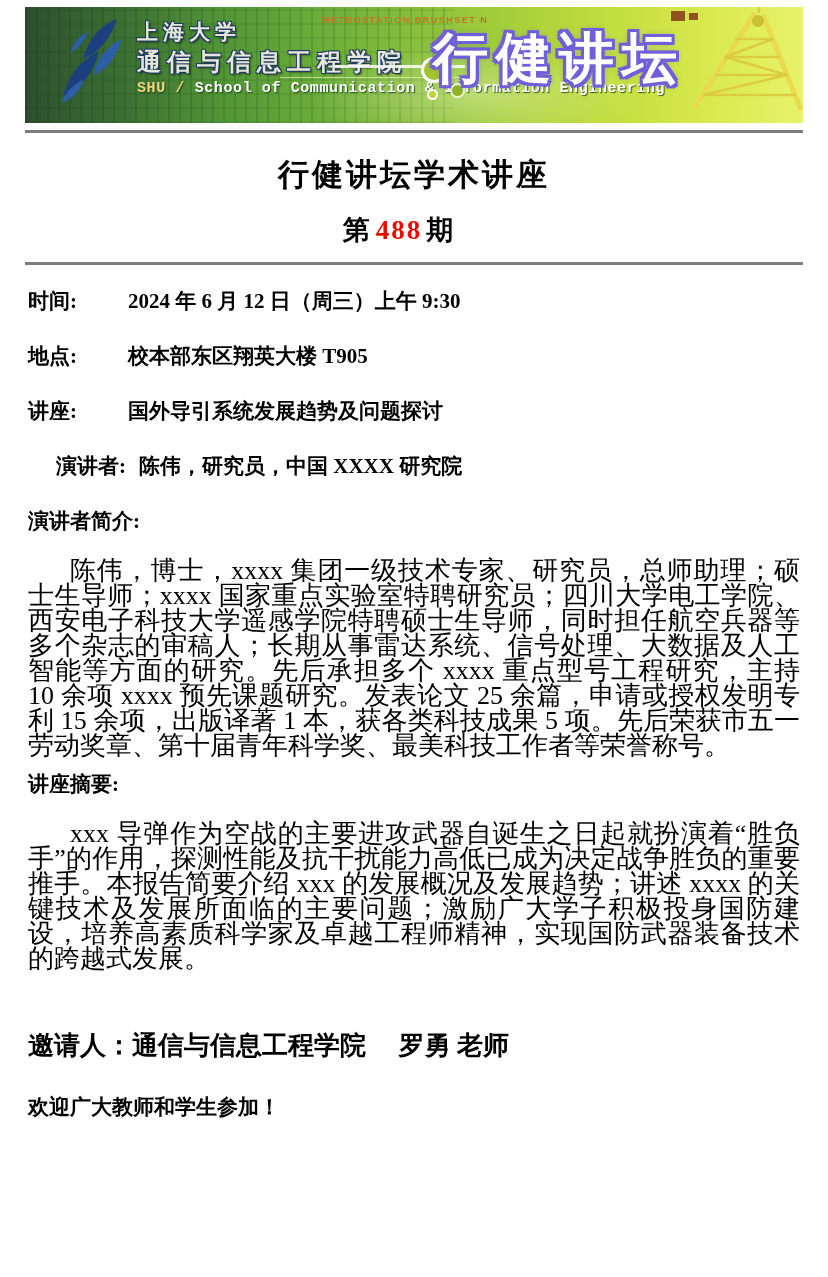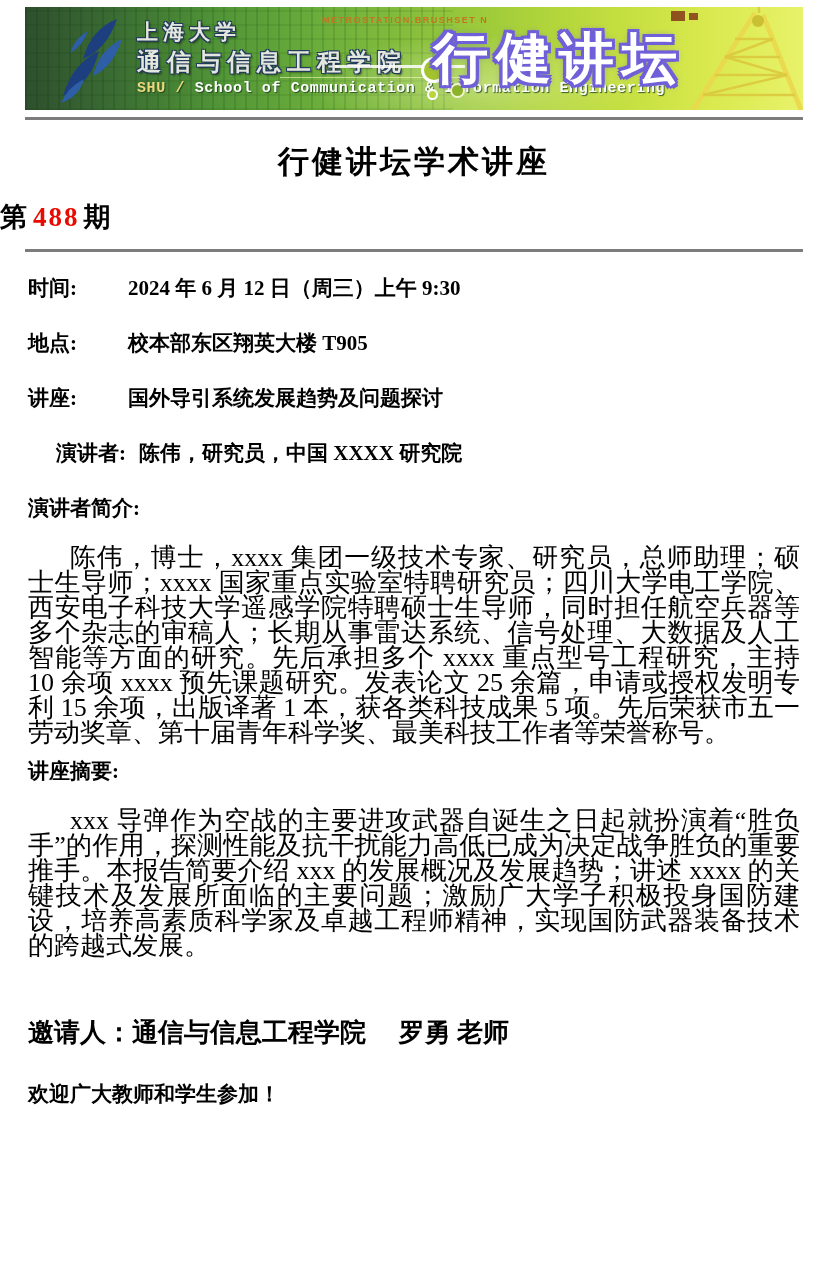--- a/index.html
+++ b/index.html
@@ -11,21 +11,21 @@
     background: #ffffff;
     font-family: "Liberation Serif", "DejaVu Serif", serif;
     color: #000000;
     overflow: hidden;
   }
 
   
   .banner-wrap { padding: 7px 25px 0 25px; }
   .banner {
     position: relative;
-    height: 103px;
+    height: 116px;
     overflow: hidden;
     background: linear-gradient(90deg,
       #2e4f2e 0%, #3b6e33 12%, #519537 25%, #6cae3b 38%,
       #8cc23c 52%, #aad13a 64%, #c3de3f 76%, #d9e94e 88%, #e8f26a 100%);
   }
   .banner-texture {
     position: absolute; inset: 0; width: 55%; opacity: .45; pointer-events: none;
     background:
       repeating-linear-gradient(90deg, rgba(0,30,0,.25) 0 2px, transparent 2px 11px),
       repeating-linear-gradient(0deg, rgba(0,40,0,.18) 0 2px, transparent 2px 14px);
@@ -79,21 +79,21 @@
     border-top: 2px solid #7c7c7c; border-bottom: 1px solid #7c7c7c;
   }
   .double-rule.second { margin-top: 12px; }
 
   
   .doc-title {
     margin-top: 20px; text-align: center;
     font-size: 31px; font-weight: bold; letter-spacing: 3px; line-height: 1.4;
   }
   .issue-line {
-    margin: 16px 30px 0 0; text-align: left;
+    margin: 16px 30px 0 0; text-align: center;
     font-size: 27px; font-weight: bold; letter-spacing: 2px; line-height: 1.4;
   }
   .issue-number { color: #e80c00; padding: 0 4px; }
 
   
   .details { margin: 26px 28px 0 28px; }
   .detail-row { font-size: 21px; font-weight: bold; line-height: 1; margin-bottom: 34px; white-space: nowrap; }
   .detail-row .dlabel { display: inline-block; min-width: 100px; }
   .detail-row.row-speaker .dlabel { min-width: 0; margin-right: 13px; margin-left: 28px; }
   .detail-row.row-biolabel { margin-bottom: 16px; }

